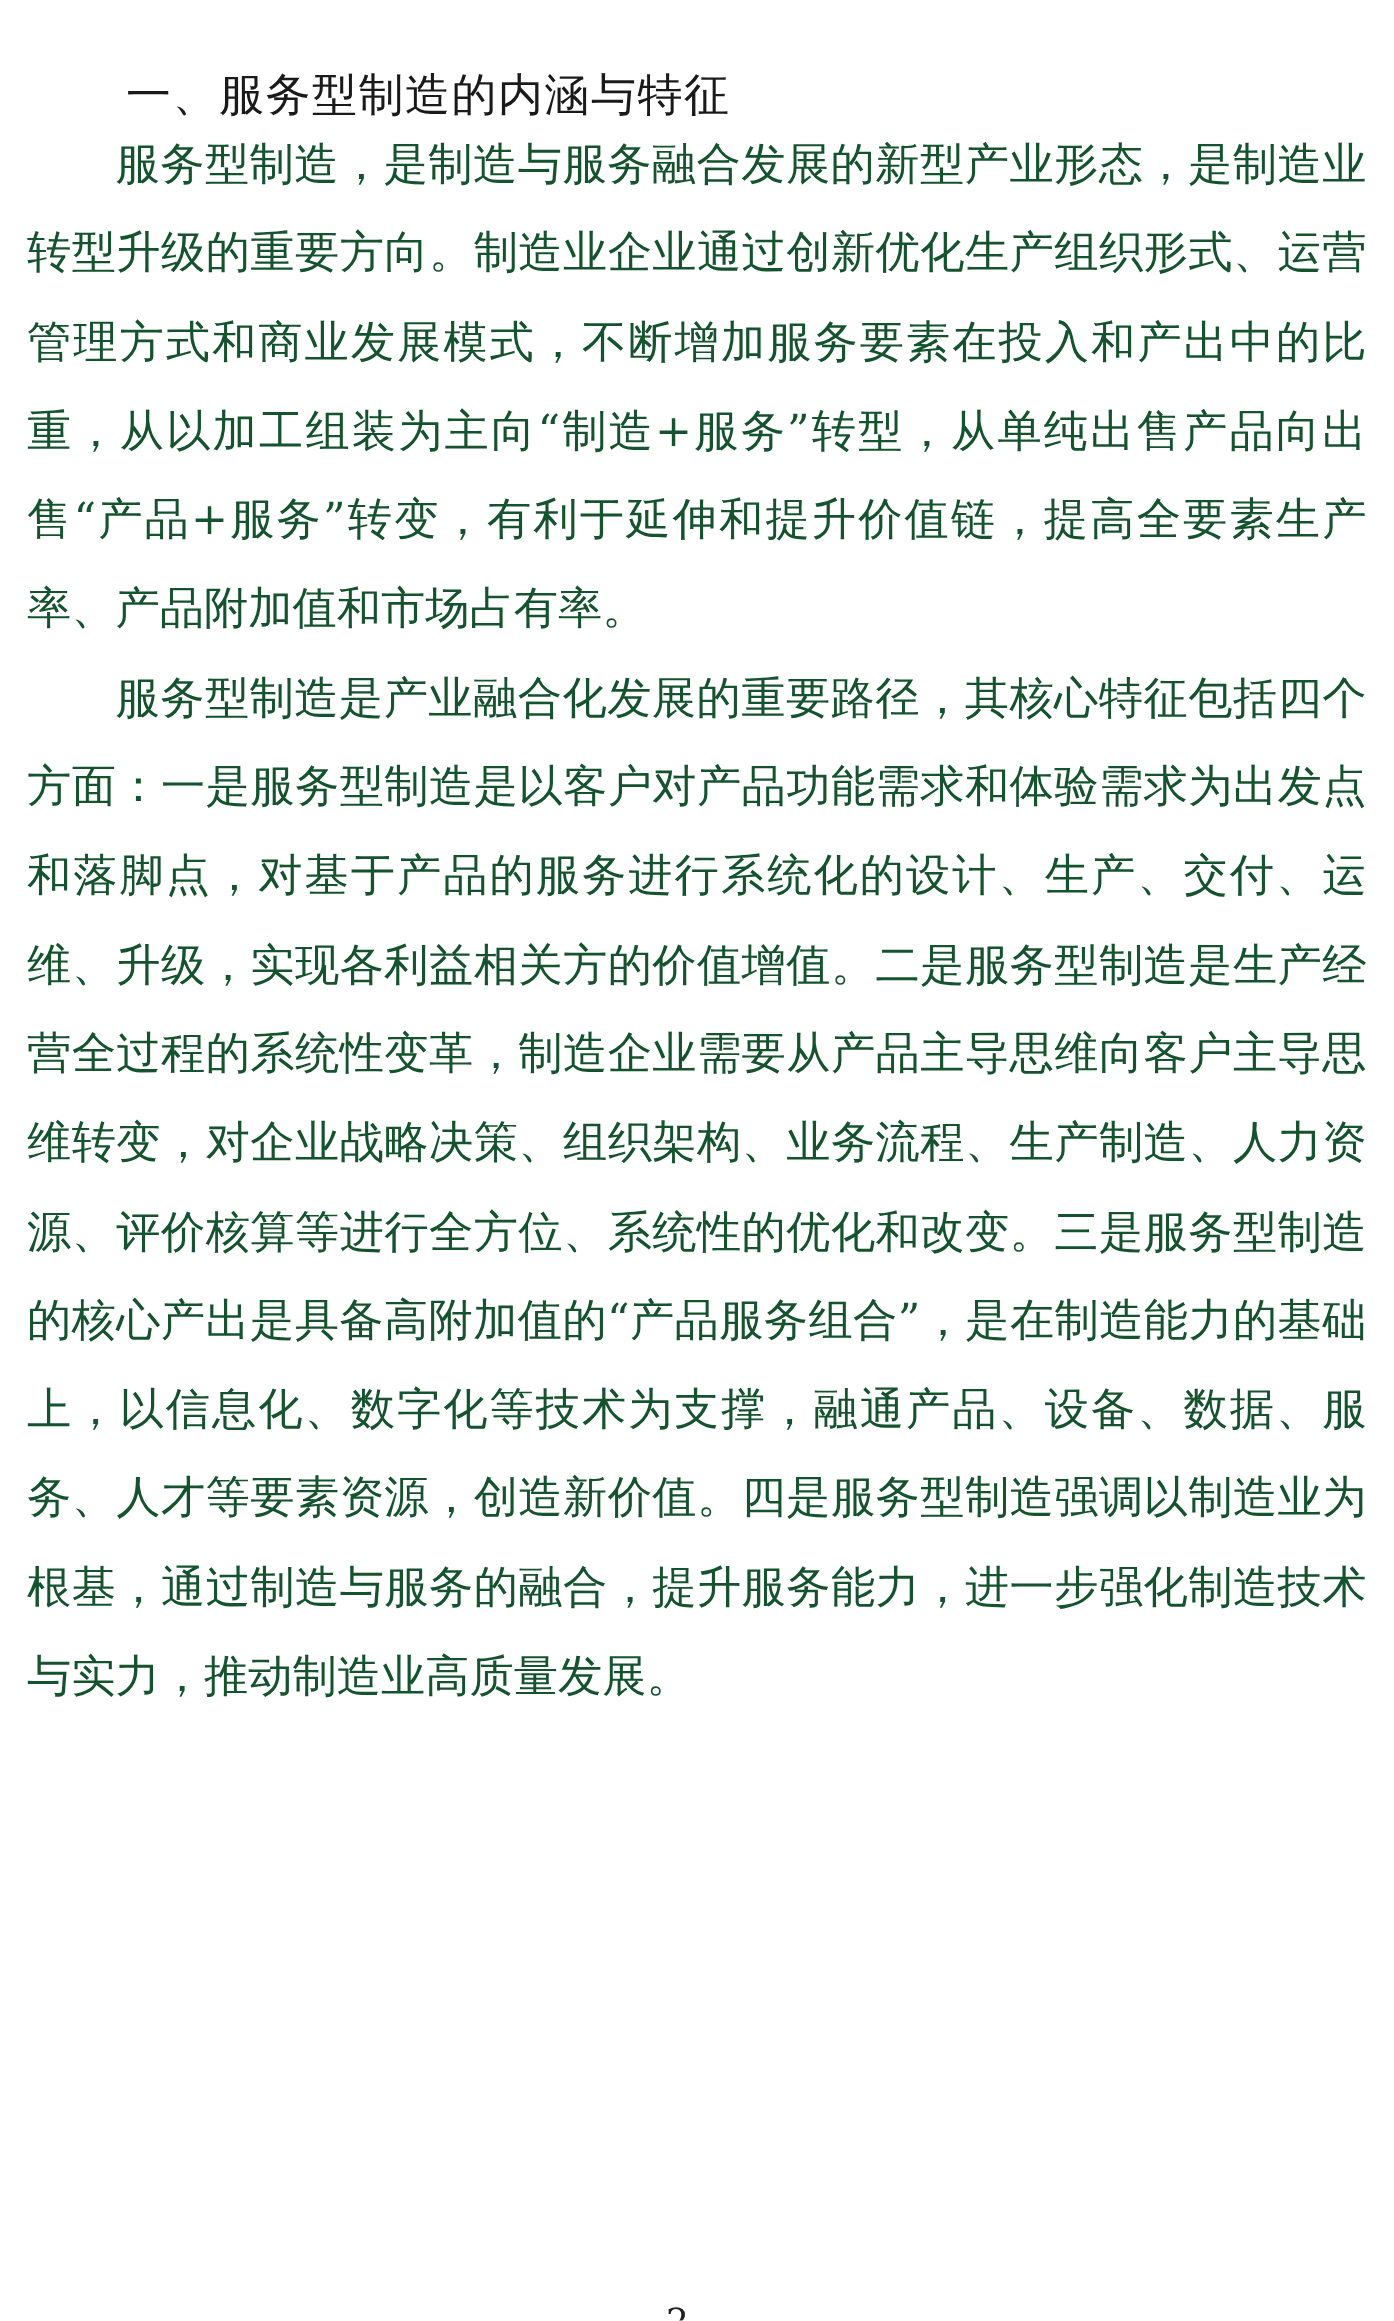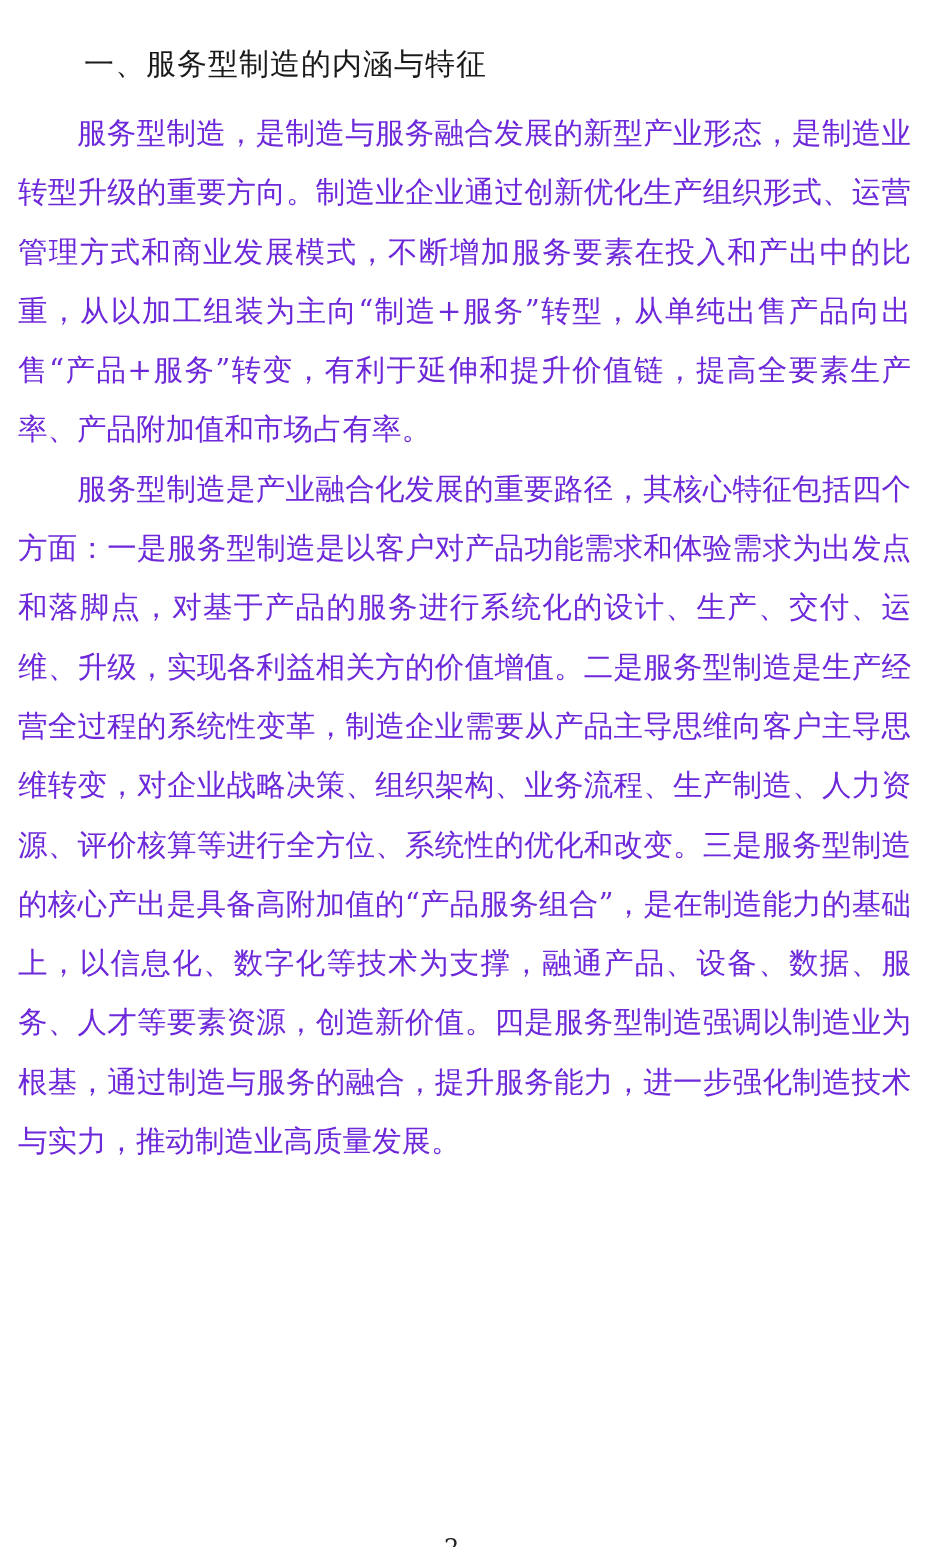--- a/index.html
+++ b/index.html
@@ -24,26 +24,26 @@
     font-size: 30px;
     line-height: 48px;
     letter-spacing: 1px;
     color: #1a1a1a;
     white-space: nowrap;
     text-align: right;
   }
   .body-text {
     position: absolute;
     left: 0;
-    top: 104px;
+    top: 80px;
     width: 893px;
     font-family: "DejaVu Serif", "Liberation Serif", serif;
     font-size: 29.5px;
     line-height: 59.3px;
-    color: #6d28d9;
+    color: #14532d;
     text-align: justify;
     text-justify: inter-character;
   }
   .para {
     margin: 0;
     text-indent: 2em;
     text-align: justify;
     text-align-last: left;
     word-break: break-all;
   }

